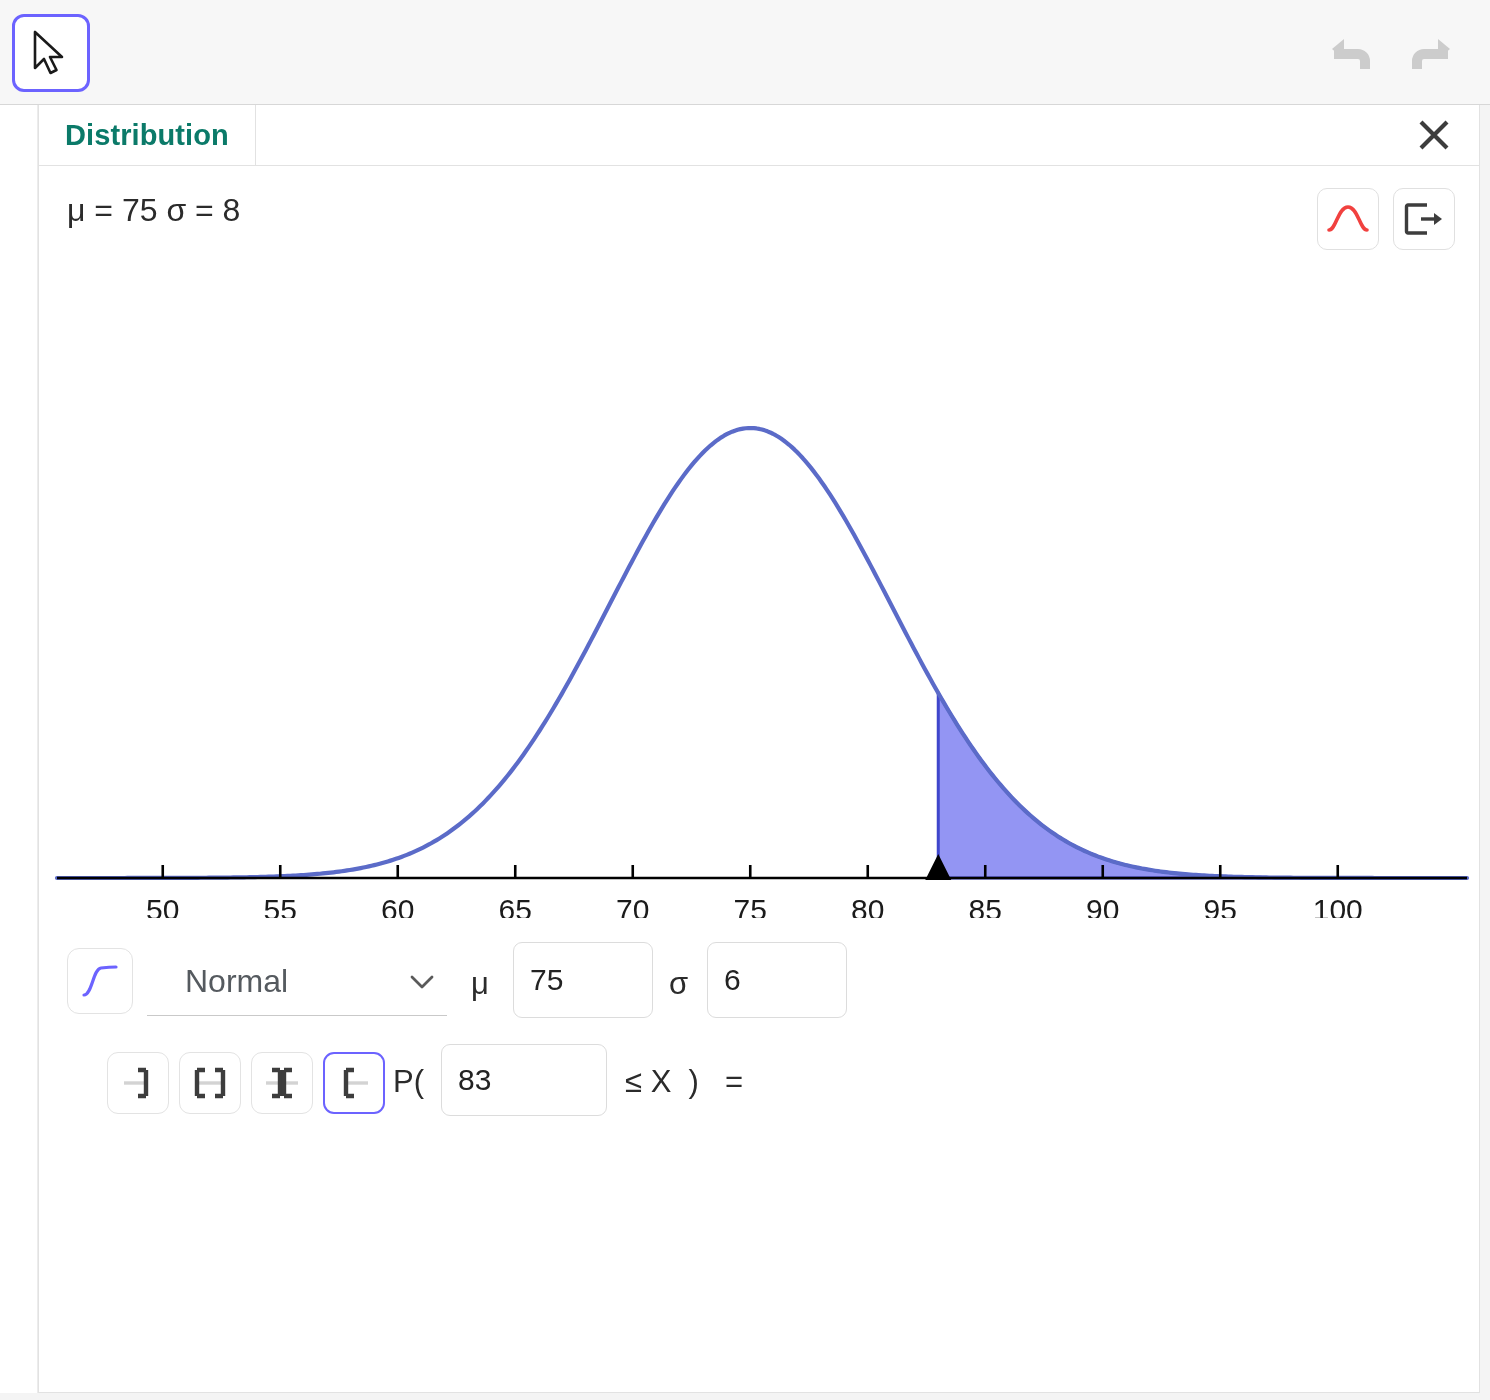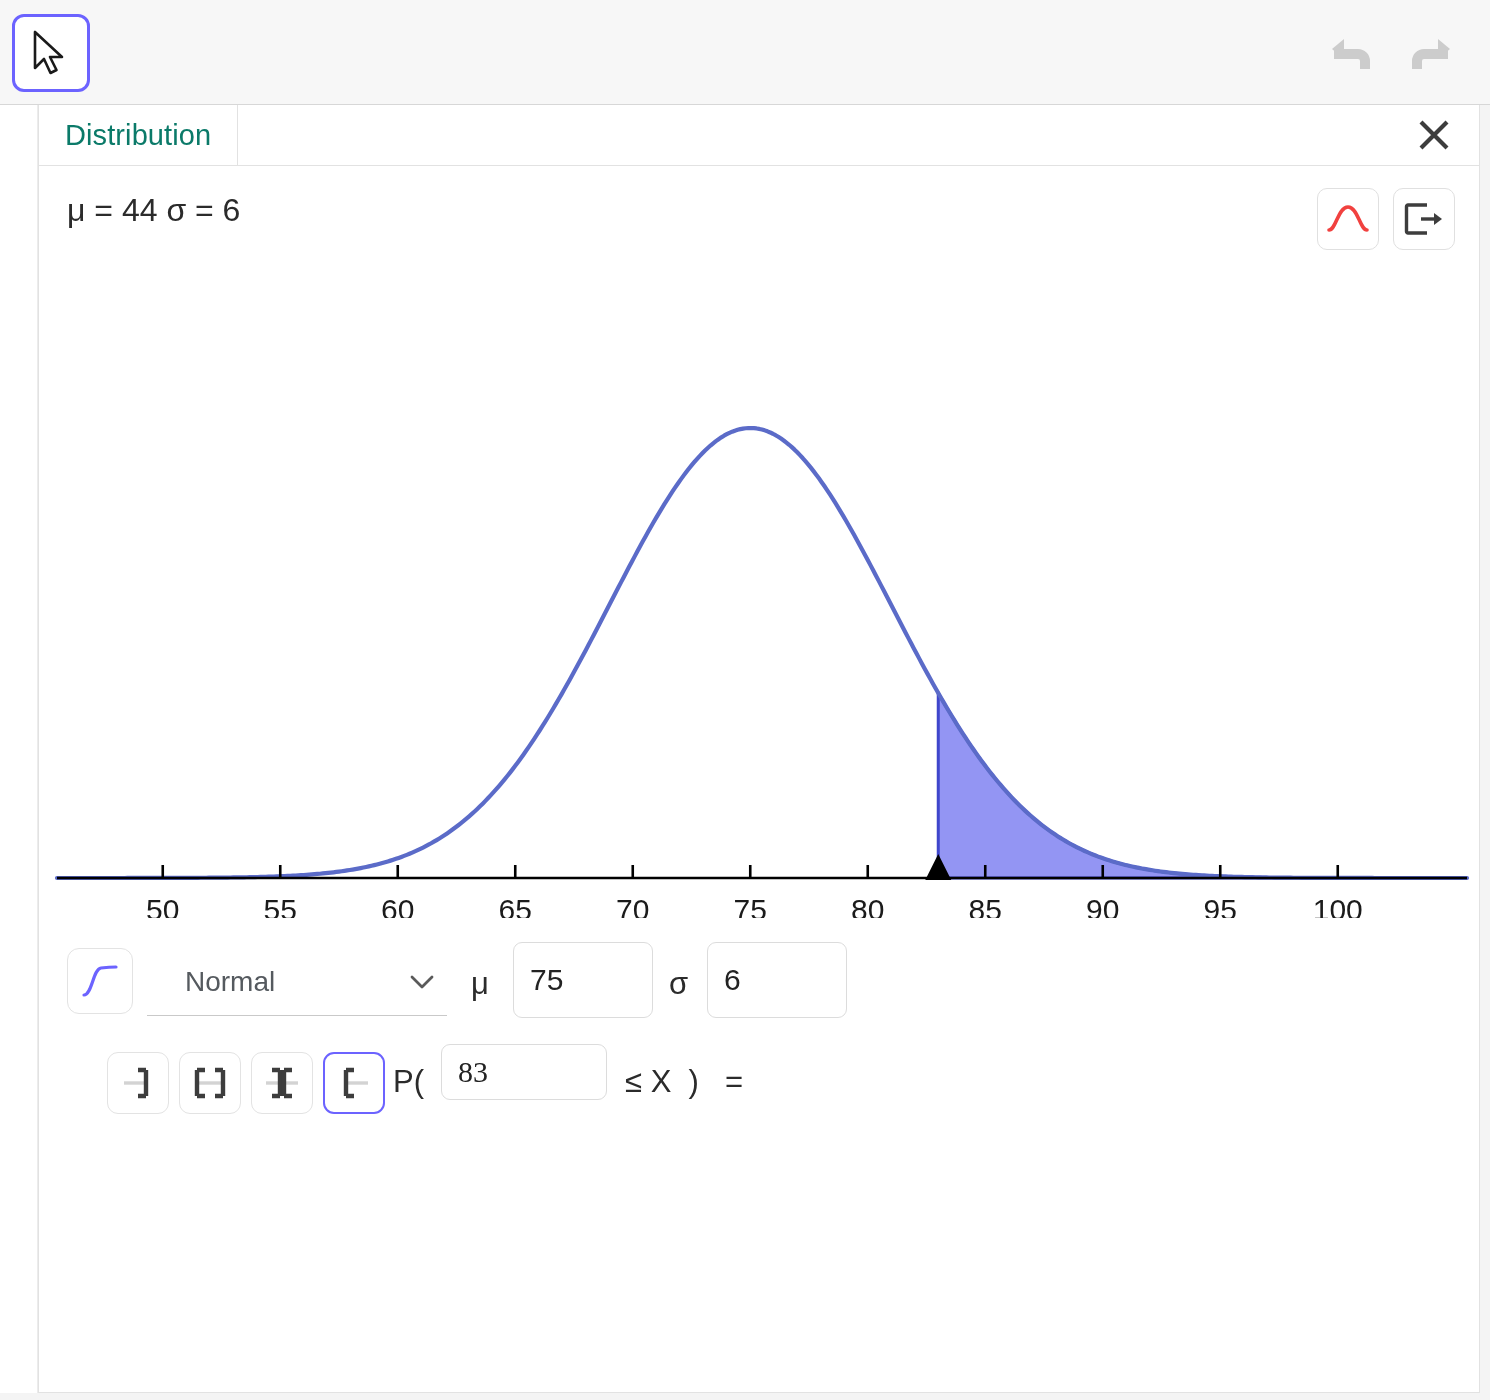--- a/index.html
+++ b/index.html
@@ -83,20 +83,21 @@
     align-items: stretch;
   }
   .tab {
     display: flex; align-items: center; justify-content: center;
     padding: 0 26px;
     font-size: 29px;
     color: #3b3b3b;
     border-right: 1px solid #e2e2e2;
     cursor: pointer;
     letter-spacing: 0.1px;
+    font-weight: bold;
   }
   .tab.active { color: #0b7a69; }
   .tab-spacer { flex: 1; }
   .close-btn {
     width: 90px;
     display: flex; align-items: center; justify-content: center;
     cursor: pointer;
   }
 
   
@@ -152,21 +153,21 @@
   }
   .dd {
     position: absolute;
     left: 108px; top: 18px;
     width: 300px; height: 68px;
     border-bottom: 1px solid #c9c9c9;
     display: flex; align-items: center;
     cursor: pointer;
   }
   .dd-label {
-    font-size: 28px;
+    font-size: 32px;
     color: #555a5f;
     flex: 1;
     padding-left: 38px;
   }
   .dd-caret { padding-right: 10px; display: flex; align-items: center; }
 
   .mu-lbl {
     position: absolute;
     left: 432px; top: 36px;
     font-size: 31px; color: #2b2b2b;
@@ -209,21 +210,21 @@
   #iv0 { left: 68px; }
   #iv1 { left: 140px; }
   #iv2 { left: 212px; }
   #iv3 { left: 284px; }
 
   .p-open {
     position: absolute;
     left: 354px; top: 26px;
     font-size: 31px; color: #2b2b2b;
   }
-  #lo-field { left: 402px; top: 6px; width: 166px; height: 56px; font-family: Liberation Serif, serif; }
+  #lo-field { left: 402px; top: 6px; width: 166px; height: 72px; }
   .p-mid {
     position: absolute;
     left: 586px; top: 26px;
     font-size: 31px; color: #2b2b2b;
     white-space: pre;
   }
   .p-eq {
     position: absolute;
     left: 686px; top: 26px;
     font-size: 31px; color: #2b2b2b;
@@ -272,21 +273,21 @@
       </div>
       <div class="tab-spacer"></div>
       <div class="close-btn">
         <svg width="36" height="36" viewBox="0 0 36 36">
           <path d="M5 5 L31 31 M31 5 L5 31" stroke="#3d3d3d" stroke-width="4.2" stroke-linecap="butt"></path>
         </svg>
       </div>
     </div>
 
     <div class="hdr">
-      <div class="params-label">μ = 44 σ = 6</div>
+      <div class="params-label">μ = 75 σ = 8</div>
       <div class="hdr-icons">
         <div class="hicon">
           <svg width="42" height="34" viewBox="0 0 42 34">
             <path d="M2 28 C9 28 11 5 21 5 C31 5 33 28 40 28" fill="none" stroke="#f1413f" stroke-width="3.6" stroke-linecap="round"></path>
           </svg>
         </div>
         <div class="hicon">
           <svg width="40" height="34" viewBox="0 0 40 34">
             <path d="M23 3 H4 a1.5 1.5 0 0 0 -1.5 1.5 V29.5 A1.5 1.5 0 0 0 4 31 H23" fill="none" stroke="#3d3d3d" stroke-width="3.4" stroke-linejoin="round"></path>
             <path d="M17 17 H33" stroke="#3d3d3d" stroke-width="3.4"></path>

